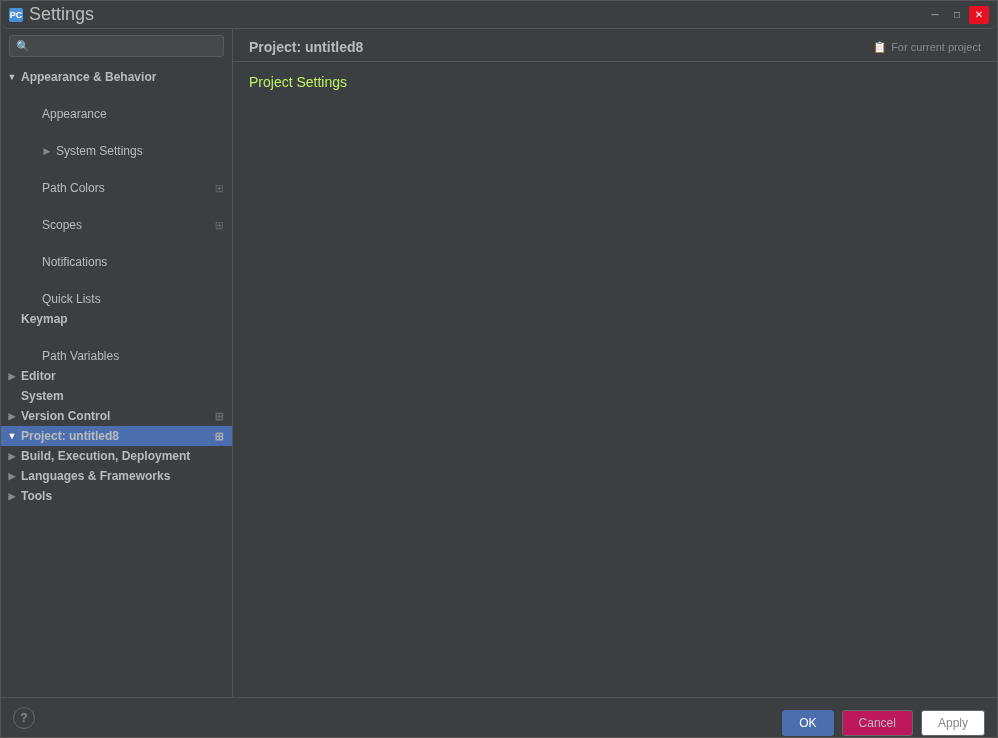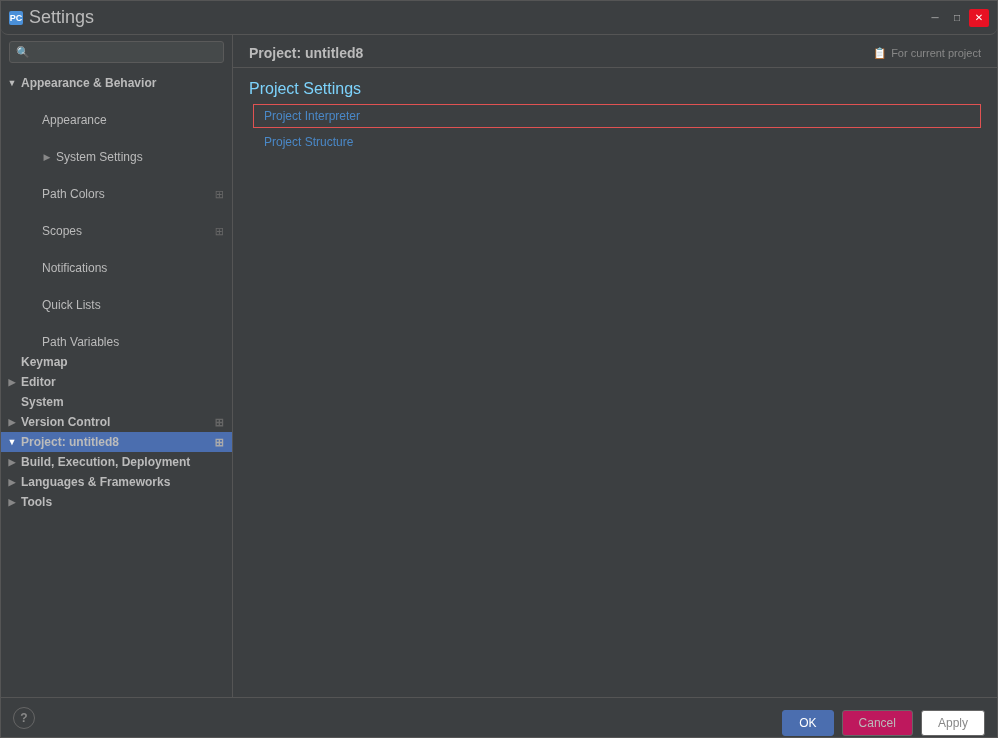--- a/index.html
+++ b/index.html
@@ -16,21 +16,21 @@
     .window {
       width: 998px;
       height: 738px;
       display: flex;
       flex-direction: column;
       border: 1px solid #555;
     }
 
     .title-bar {
       background: #3c3f41;
-      height: 34px;
+      height: 28px;
       display: flex;
       align-items: center;
       justify-content: space-between;
       padding: 0 8px;
       border-bottom: 1px solid #555;
       flex-shrink: 0;
       border-radius: 7px;
     }
 
     .title-bar-left {
@@ -192,22 +192,22 @@
       gap: 4px;
     }
 
     .panel-body {
       padding: 12px 16px;
       flex: 1;
       overflow-y: auto;
     }
 
     .project-settings-label {
-      font-size: 16px;
-      color: #7dd3fc;
+      font-size: 14px;
+      color: #bef264;
       margin-bottom: 6px;
     }
 
     .settings-tabs {
       display: flex;
       flex-direction: column;
       gap: 2px;
       padding-left: 4px;
     }
 
@@ -341,27 +341,27 @@
         <div class="tree-item sub-item">
           <span>Scopes</span>
           <span style="margin-left:auto;color:#666;font-size:11px;">⊞</span>
         </div>
         <div class="tree-item sub-item">
           <span>Notifications</span>
         </div>
         <div class="tree-item sub-item">
           <span>Quick Lists</span>
         </div>
-        <div class="tree-item sub-item">
-          <span>Path Variables</span>
-        </div>
-
         <div class="tree-item section-header">
           <span style="width:12px;display:inline-block;"></span>
           <span>Keymap</span>
+        </div>
+
+        <div class="tree-item sub-item">
+          <span>Path Variables</span>
         </div>
 
         <div class="tree-item section-header">
           <span class="triangle">▶</span>
           <span>Editor</span>
         </div>
 
         <div class="tree-item section-header">
           <span style="width:12px;display:inline-block;"></span>
           <span>System</span>
@@ -400,28 +400,20 @@
       <div class="panel-header">
         <span class="panel-title">Project: untitled8</span>
         <div class="for-current-project">
           <span>📋</span>
           <span>For current project</span>
         </div>
       </div>
 
       <div class="panel-body">
         <div class="project-settings-label">Project Settings</div>
-        <div class="settings-tabs">
-          <div class="settings-tab active">
-            <span>Project Interpreter</span>
-          </div>
-          <div class="settings-tab">
-            <span>Project Structure</span>
-          </div>
-        </div>
       </div>
     </div>
   </div>
 
   <div class="footer">
     <div class="footer-left">
       <div class="help-btn">?</div>
     </div>
     <div class="footer-right">
       <button class="btn btn-primary">OK</button>

